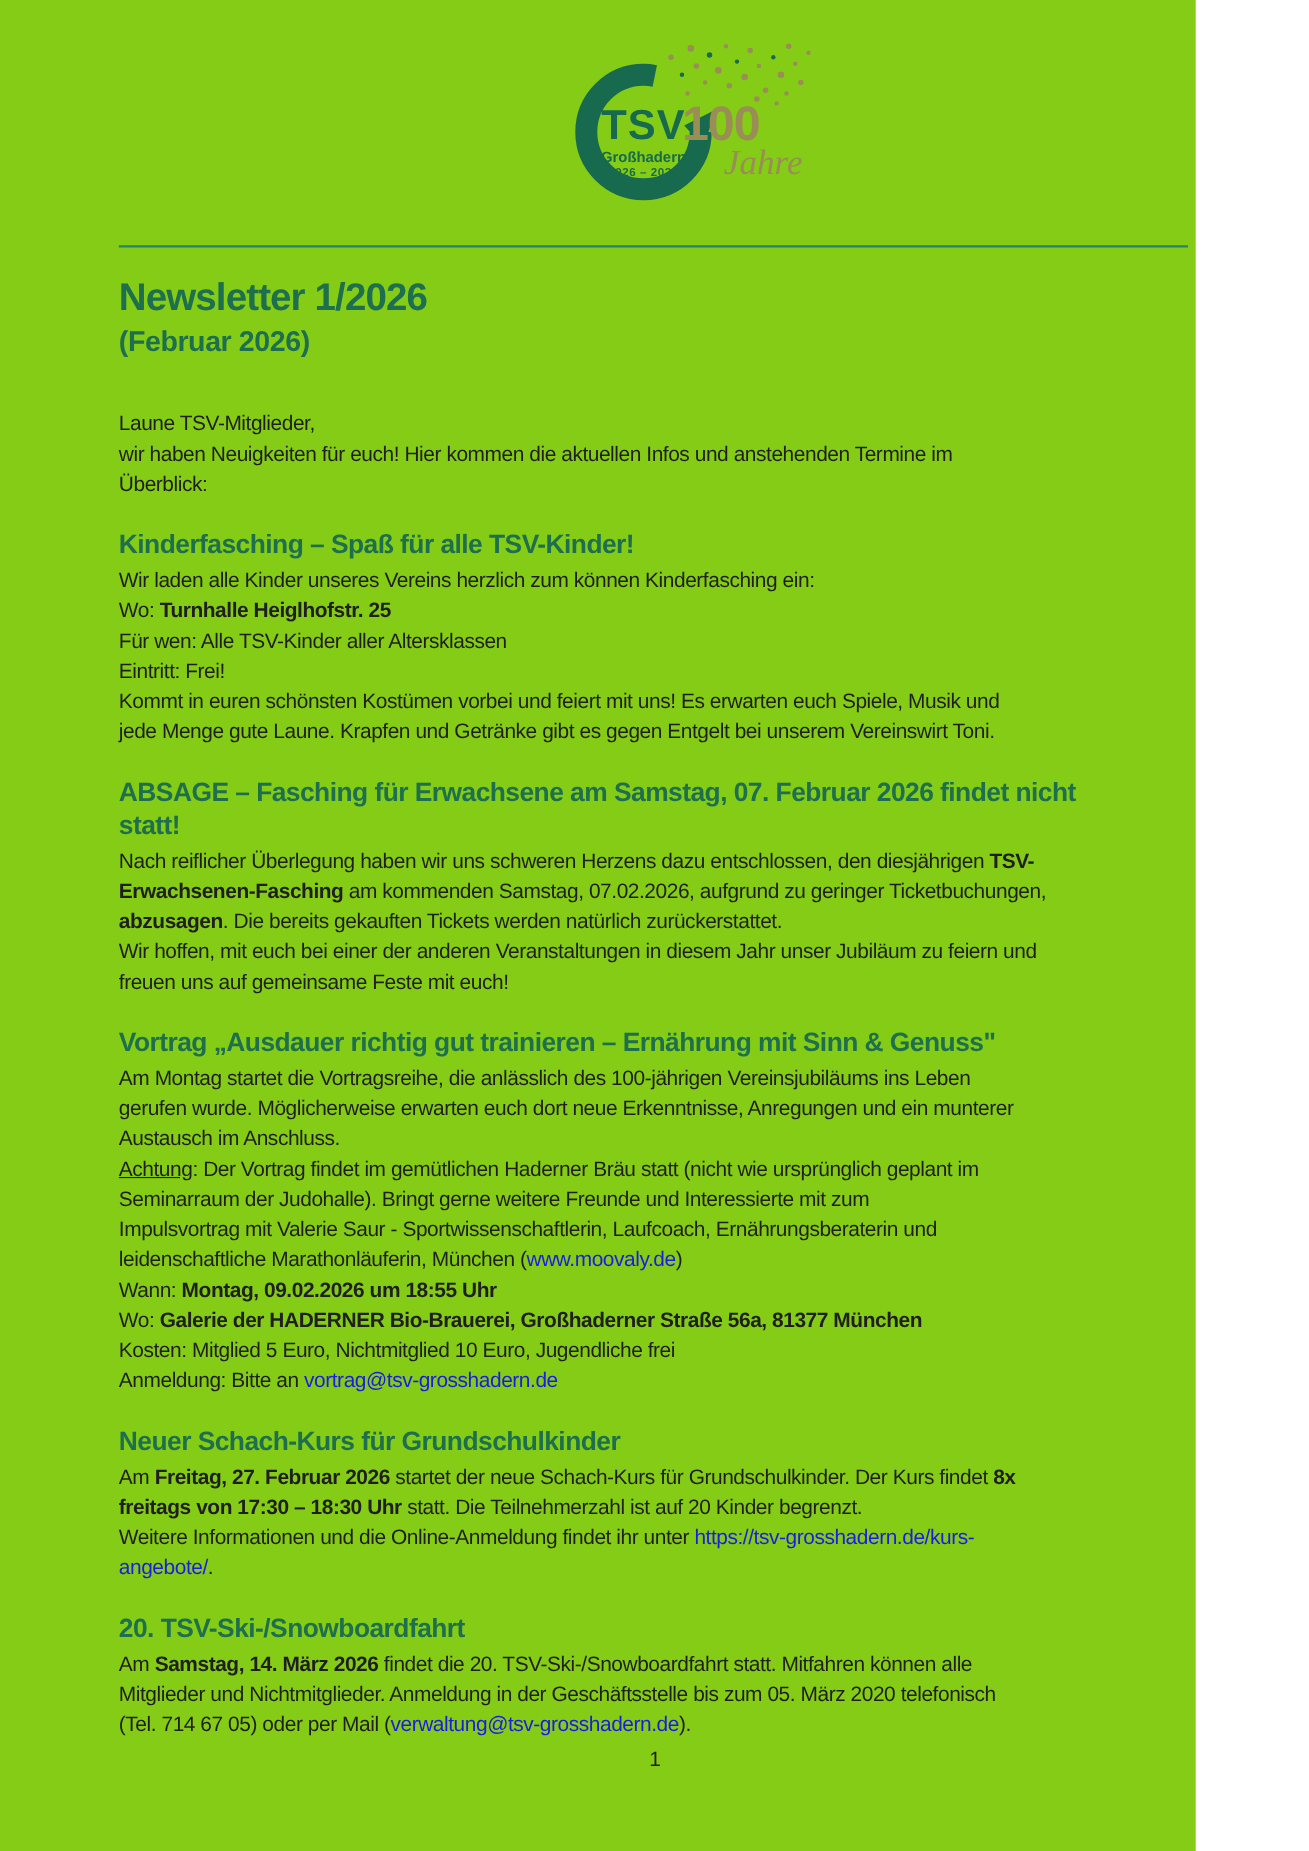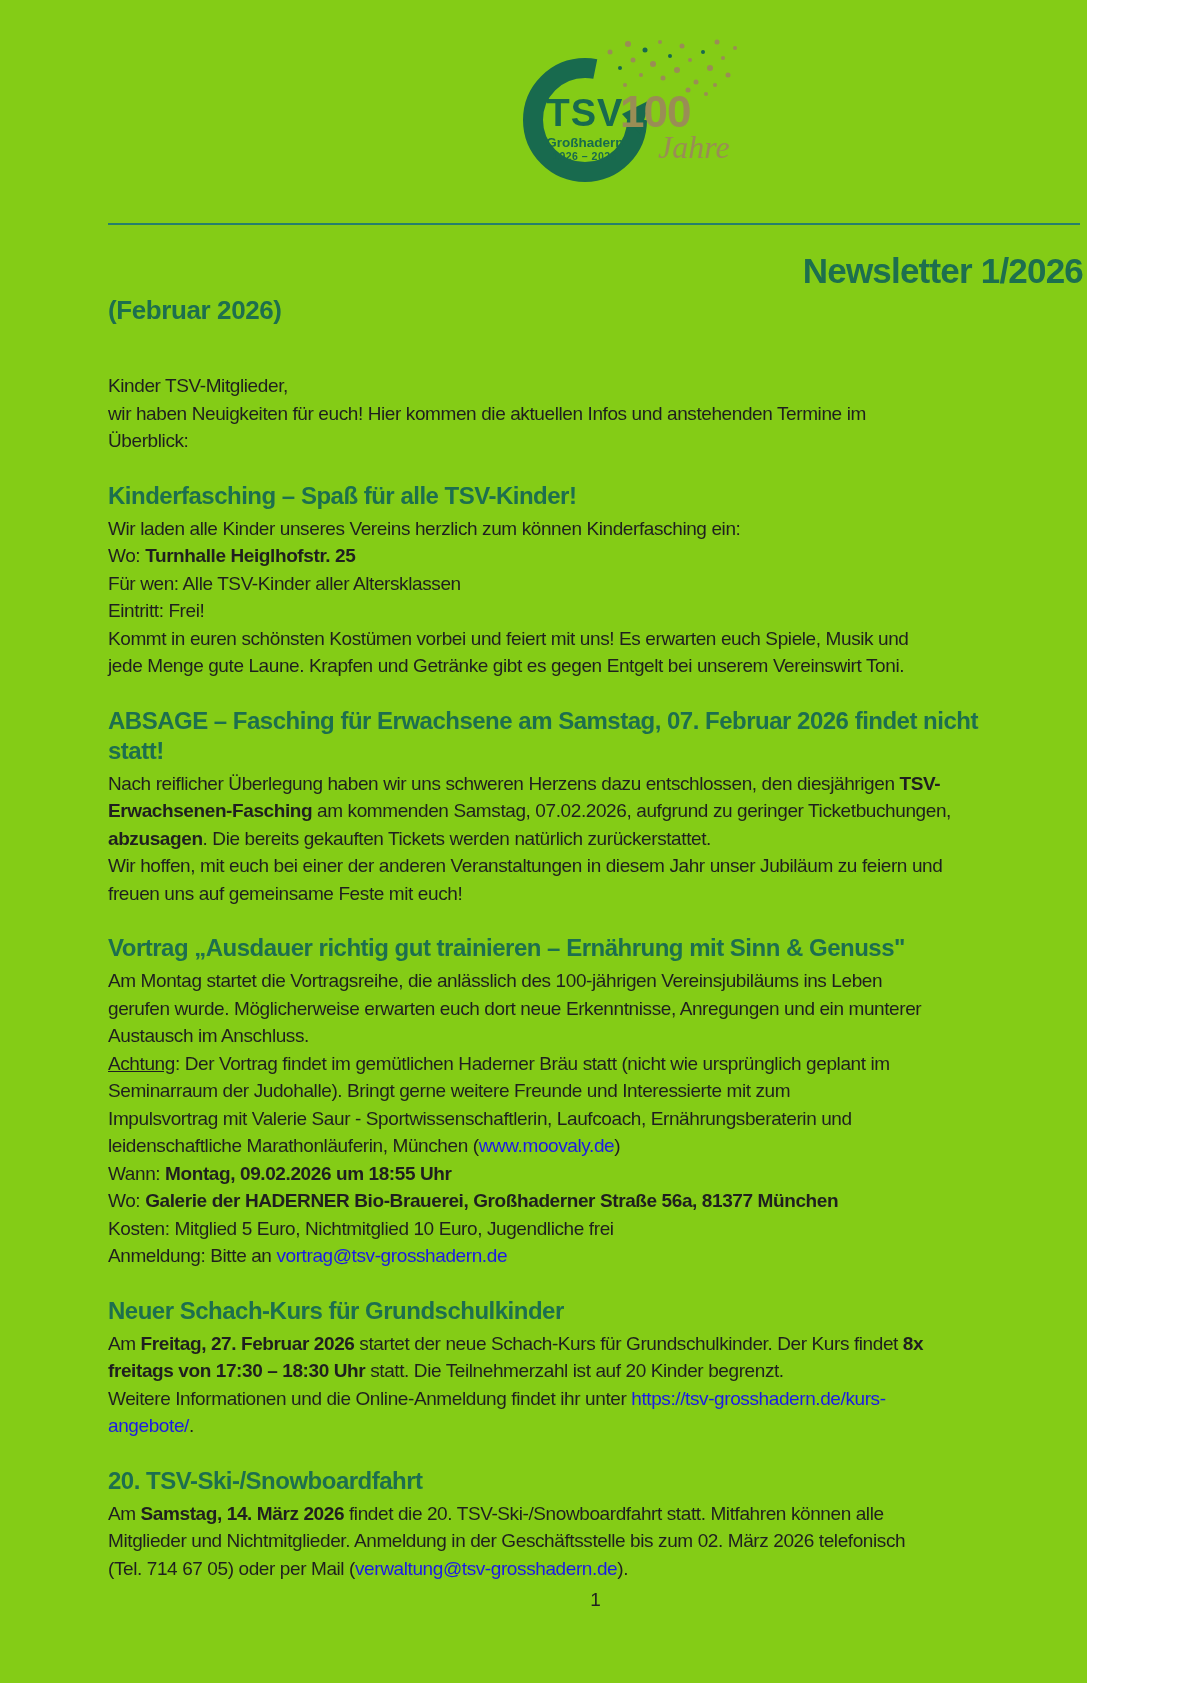--- a/index.html
+++ b/index.html
@@ -12,21 +12,21 @@
     color:#1f1f1f;
   }
   
   .logo-wrap{position:absolute;left:470px;top:30px;width:310px;height:155px;}
   .logo-wrap svg{display:block;}
   
   .rule{position:absolute;left:108px;top:223px;width:972px;height:0;
         border-top:2.5px solid #26806c;}
   
   .content{position:absolute;left:108px;top:0;width:975px;}
-  .title{margin-top:250px;text-align:right;
+  .title{margin-top:250px;text-align:left;
          font-size:35px;line-height:42px;font-weight:700;
          letter-spacing:-0.8px;color:#1d6f4e;}
   .subtitle{text-align:left;font-size:26px;line-height:36px;font-weight:700;
          letter-spacing:-0.4px;color:#1d6f4e;}
   .intro{margin-top:44px;}
   .line{white-space:nowrap;font-size:19px;line-height:27.5px;letter-spacing:-0.4px;}
   .sec-head{margin:26px 0 4px 0;font-size:24px;line-height:30px;font-weight:700;
          letter-spacing:-0.5px;color:#1d6f4e;}
   .sec-head .hline{white-space:nowrap;}
   .b{font-weight:700;}
@@ -81,21 +81,21 @@
     </svg>
   </div>
 
   <div class="rule"></div>
 
   <div class="content">
     <div class="title">Newsletter 1/2026</div>
     <div class="subtitle">(Februar 2026)</div>
 
     <div class="intro">
-        <div class="line"><span>Kinder TSV-Mitglieder,</span></div>
+        <div class="line"><span>Laune TSV-Mitglieder,</span></div>
         <div class="line"><span>wir haben Neuigkeiten für euch! Hier kommen die aktuellen Infos und anstehenden Termine im</span></div>
         <div class="line"><span>Überblick:</span></div>
       </div>
 
     <div>
         <div>
           <div class="sec-head">
             <div class="hline">Kinderfasching – Spaß für alle TSV-Kinder!</div>
           </div>
           <div class="line"><span>Wir laden alle Kinder unseres Vereins herzlich zum können Kinderfasching ein:</span></div>
@@ -139,21 +139,21 @@
           <div class="line"><span>Am </span><span class="b">Freitag, 27. Februar 2026</span><span> startet der neue Schach-Kurs für Grundschulkinder. Der Kurs findet </span><span class="b">8x</span></div>
           <div class="line"><span class="b">freitags von 17:30 – 18:30 Uhr</span><span> statt. Die Teilnehmerzahl ist auf 20 Kinder begrenzt.</span></div>
           <div class="line"><span>Weitere Informationen und die Online-Anmeldung findet ihr unter </span><a class="lnk" href="#">https://tsv-grosshadern.de/kurs-</a></div>
           <div class="line"><a class="lnk" href="#">angebote/</a><span>.</span></div>
         </div>
         <div>
           <div class="sec-head">
             <div class="hline">20. TSV-Ski-/Snowboardfahrt</div>
           </div>
           <div class="line"><span>Am </span><span class="b">Samstag, 14. März 2026</span><span> findet die 20. TSV-Ski-/Snowboardfahrt statt. Mitfahren können alle</span></div>
-          <div class="line"><span>Mitglieder und Nichtmitglieder. Anmeldung in der Geschäftsstelle bis zum 02. März 2026 telefonisch</span></div>
+          <div class="line"><span>Mitglieder und Nichtmitglieder. Anmeldung in der Geschäftsstelle bis zum 05. März 2020 telefonisch</span></div>
           <div class="line"><span>(Tel. 714 67 05) oder per Mail (</span><a class="lnk" href="#">verwaltung@tsv-grosshadern.de</a><span>).</span></div>
         </div>
       </div>
 
     <div class="pagenum">1</div>
   </div>
 
 </div>
 
 </body></html>

